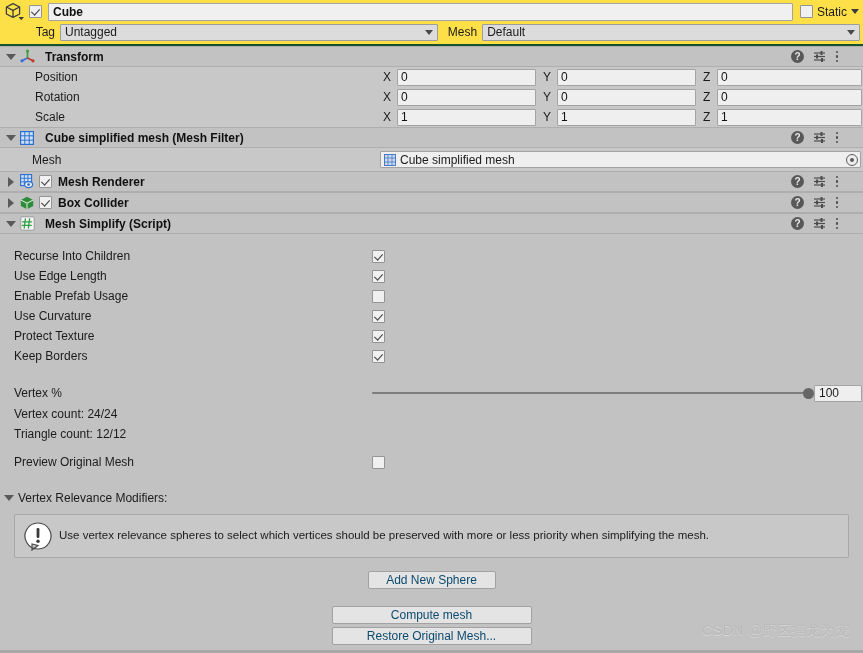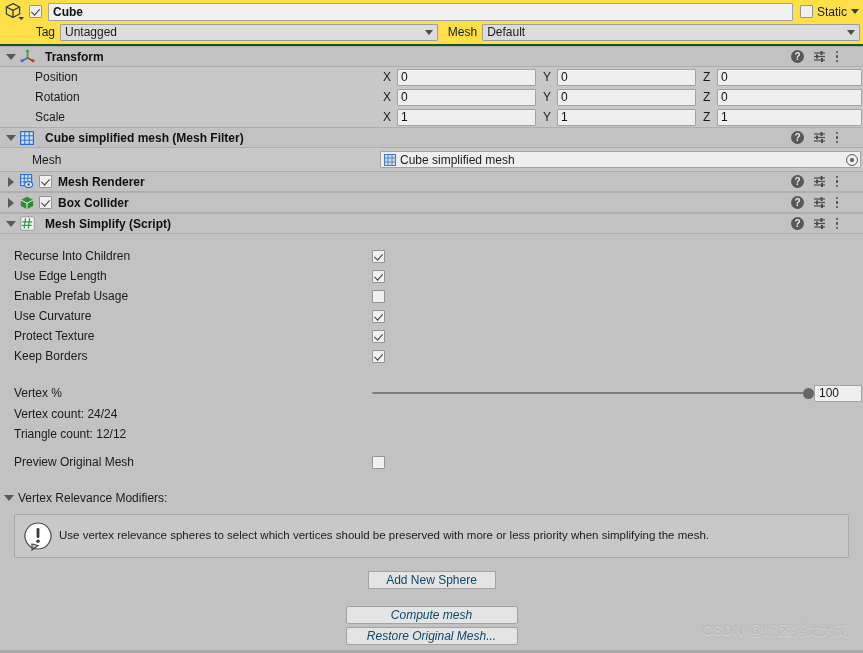--- a/index.html
+++ b/index.html
@@ -279,21 +279,21 @@
     border: 1px solid #a2a2a2;
     border-radius: 2px;
     height: 18px;
     display: flex; align-items: center; justify-content: center;
     font-size: 12px;
     color: #0c4a6e;
     cursor: default;
   }
   .btn-center-wrap { display: flex; justify-content: center; }
   .btn-add { width: 128px; margin-top: 13px; }
-  .btn-wide { width: 172px; font-style: italic; }
+  .btn-wide { width: 200px; }
   .btn-stack { margin-top: 17px; display: flex; flex-direction: column; align-items: center; gap: 3px; }
 
   
   .watermark {
     position: absolute;
     right: 13px; bottom: 13px;
     font-size: 14px;
     color: #b9b9b9;
     text-shadow: 0 1px 0 #d6d6d6;
     letter-spacing: 0.5px;

